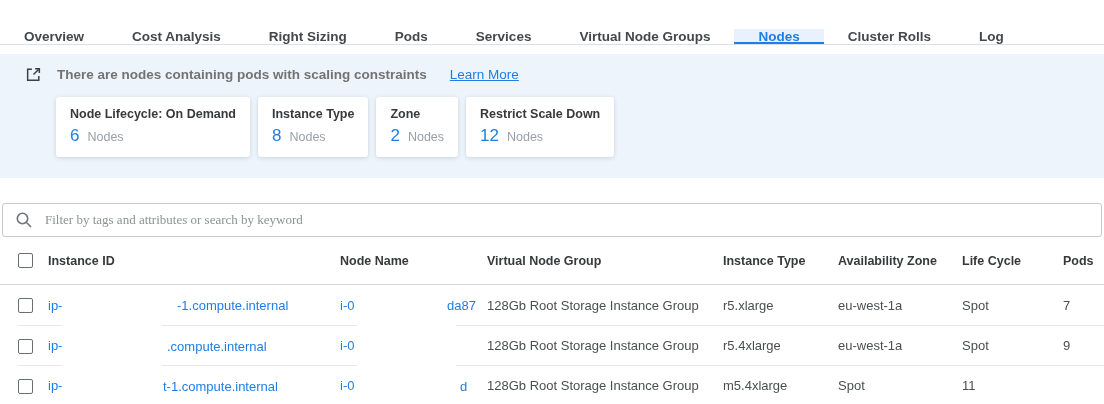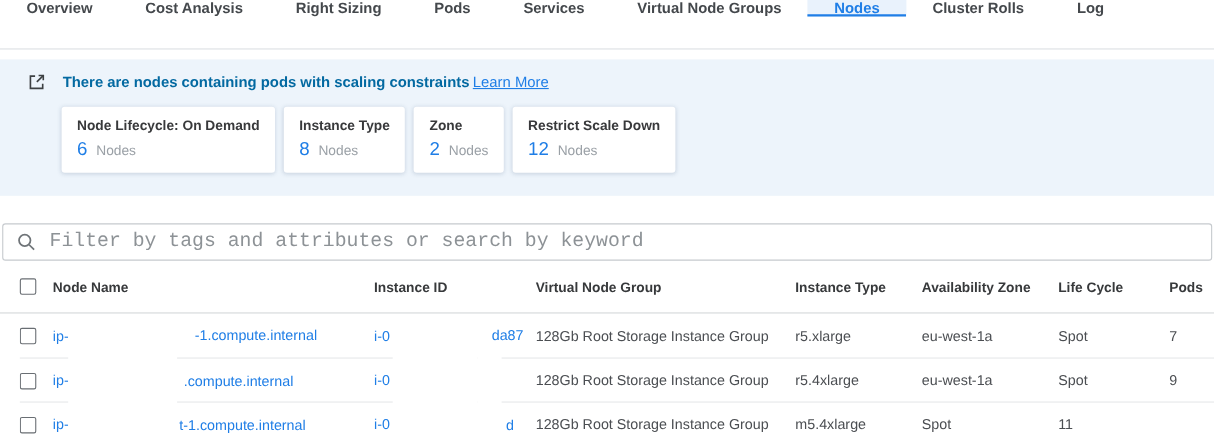--- a/index.html
+++ b/index.html
@@ -6,42 +6,42 @@
     --accent:#1f7ee6;
     --banner-bg:#edf4fb;
   }
   *{box-sizing:border-box}
   html,body{margin:0;padding:0}
   body{
     width:1104px;height:404px;overflow:hidden;position:relative;
     background:#fff;font-family:"Liberation Sans",sans-serif;color:#44484c;
   }
   
-  .tabbar{display:flex;align-items:flex-start;height:45px;border-bottom:1px solid #dcdfe3}
+  .tabbar{display:flex;align-items:flex-end;height:45px;border-bottom:1px solid #dcdfe3}
   .tab{display:flex;align-items:center;padding:0 24px;font-size:13.5px;font-weight:600;
        color:#44484c;cursor:pointer;white-space:nowrap}
   .tab.active{background:#e9f2fc;color:var(--accent);box-shadow:inset 0 -2px 0 var(--accent)}
   
   .panel{margin-top:9px;height:124px;background:var(--banner-bg)}
   .banner-row{display:flex;align-items:center;padding:12px 0 0 25px}
   .banner-icon{width:17px;height:17px;flex:0 0 auto;margin-right:15px;display:inline-flex}
-  .banner-text{font-size:13.5px;font-weight:600;color:#0369a1}
-  .learn-more{font-size:13.5px;color:var(--accent);text-decoration:underline;cursor:pointer;margin-left:3px}
+  .banner-text{font-size:13.5px;font-weight:600;color:#737373}
+  .learn-more{font-size:13.5px;color:var(--accent);text-decoration:underline;cursor:pointer;margin-left:23px}
   .cards{display:flex;gap:8px;margin:14px 0 0 56px}
   .card{background:#fff;height:60px;padding:10px 14px 0;border-radius:3px;
         box-shadow:0 1px 4px rgba(31,62,99,.18)}
   .card-title{font-size:12.5px;font-weight:600;color:#38393b;white-space:nowrap}
   .card-num-row{margin-top:5px;display:flex;align-items:baseline;gap:8px}
   .card-count{font-size:17px;font-weight:500;color:var(--accent)}
   .card-unit{font-size:12.5px;color:#9aa0a6}
   
   .searchbox{margin:25px 2px 0;height:34px;border:1px solid #c6cace;border-radius:3px;
              display:flex;align-items:center;padding:0 12px;gap:10px;background:#fff}
   .searchbox svg{flex:0 0 auto}
-  .searchbox input{border:0;outline:0;flex:1;font-size:18px;font-family:Liberation Mono, monospace;color:#a16207;background:transparent}
+  .searchbox input{border:0;outline:0;flex:1;font-size:13px;font-family:Liberation Serif, serif;color:#a16207;background:transparent}
   .searchbox input::placeholder{color:#8d9296}
   
   .table{position:relative}
   .t-head,.t-row{display:grid;grid-template-columns:48px 292px 147px 236px 115px 124px 101px 1fr;
                  align-items:center}
   .t-head{height:48px;border-bottom:1px solid #d4d7da;font-size:12.5px;font-weight:600;color:#37393b}
   .t-row{height:40px;font-size:13px;color:#4b4e52}
   .t-row + .t-row{border-top:1px solid #e6e8ea}
   .cell{position:relative;white-space:nowrap}
   .cb{width:15px;height:15px;border:1.5px solid #696e73;border-radius:2px;background:#fff;
@@ -120,22 +120,22 @@
       <circle cx="7.5" cy="7.5" r="5.2"></circle>
       <path d="M11.5 11.5 L16 16"></path>
     </svg>
   </span>
   <input type="text" placeholder="Filter by tags and attributes or search by keyword" style="">
 </div>
 
 <div class="table" id="table">
   <div class="t-head" id="thead">
       <div class="cell"><span class="cb"></span></div>
+      <div class="cell">Instance ID</div>
       <div class="cell">Node Name</div>
-      <div class="cell">Instance ID</div>
       <div class="cell">Virtual Node Group</div>
       <div class="cell">Instance Type</div>
       <div class="cell">Availability Zone</div>
       <div class="cell">Life Cycle</div>
       <div class="cell">Pods</div>
     </div>
   <div id="tbody">
       <div class="t-row">
         <div class="cell"><span class="cb"></span></div>
         <div class="cell"><a class="link">ip-</a><a class="link suffix" style="left: 129px;">-1.compute.internal</a></div>

